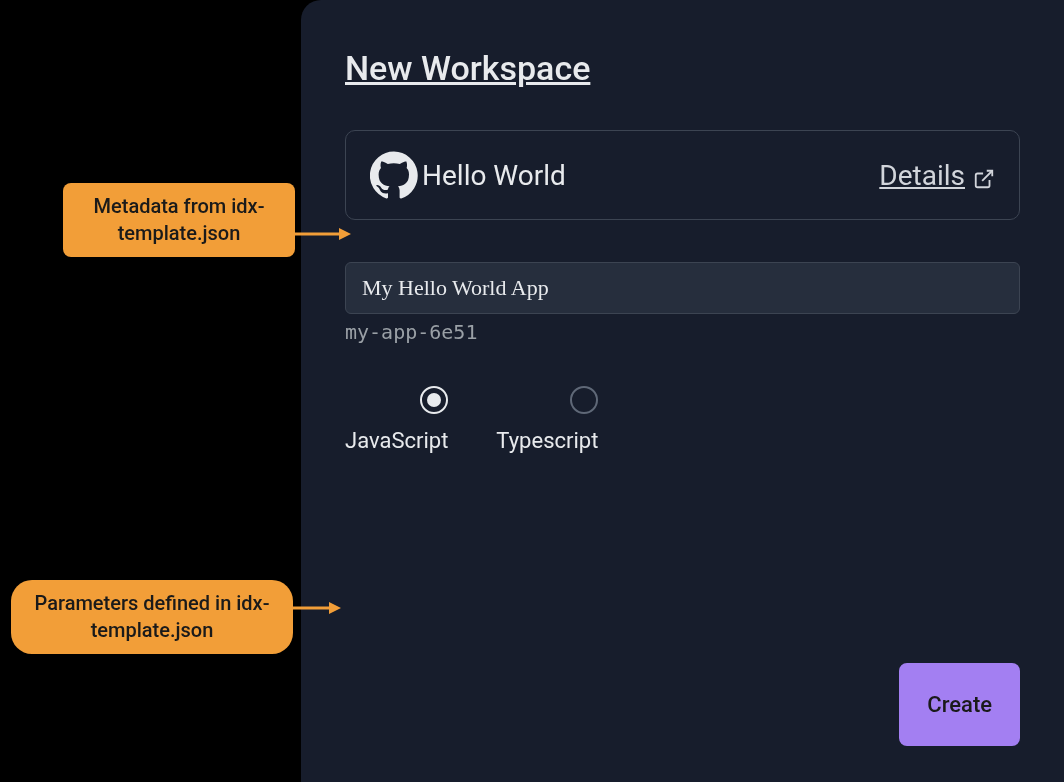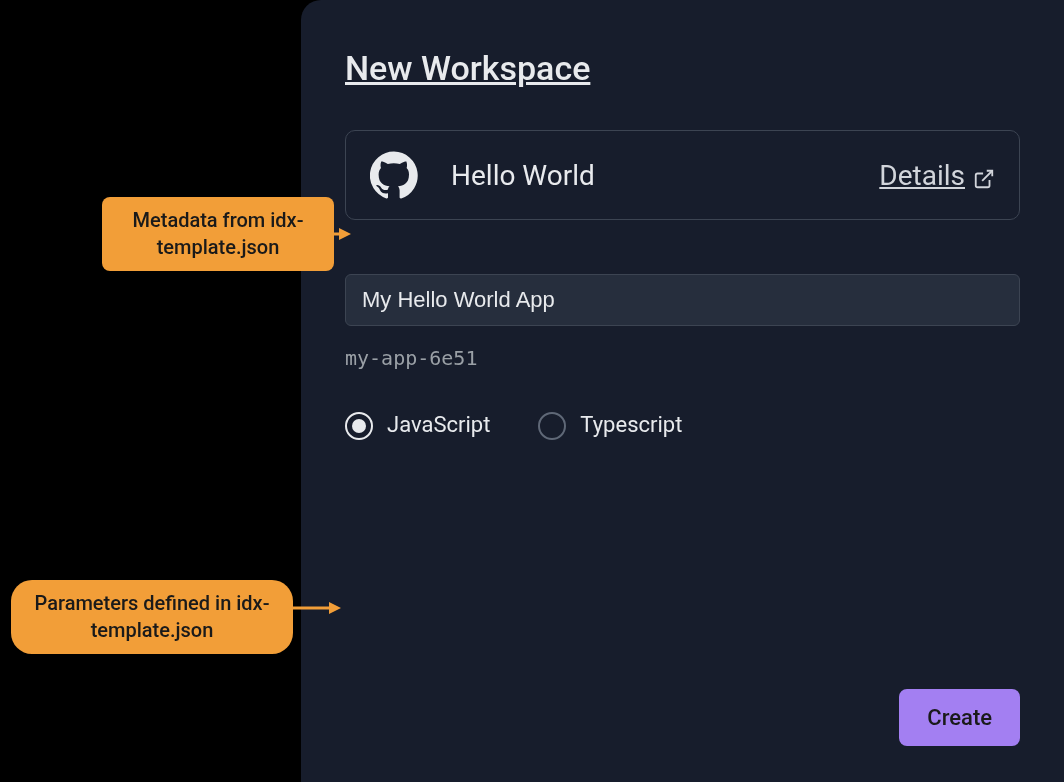--- a/index.html
+++ b/index.html
@@ -37,22 +37,22 @@
       font-size: 22px;
       font-weight: 400;
       margin-bottom: 16px;
     }
     .template-card {
       border: 1px solid #3c4452;
       border-radius: 10px;
       padding: 20px 24px;
       display: flex;
       align-items: center;
-      gap: 33px;
-      margin-bottom: 54px;
+      gap: 4px;
+      margin-bottom: 42px;
     }
     .template-icon {
       width: 48px;
       height: 48px;
       flex-shrink: 0;
     }
     .template-name {
       color: #e8eaed;
       font-size: 28px;
       font-weight: 400;
@@ -72,43 +72,44 @@
       height: 22px;
     }
     .workspace-input {
       width: 100%;
       background: #262e3d;
       border: 1px solid #3c4452;
       border-radius: 6px;
       padding: 12px 16px;
       color: #e8eaed;
       font-size: 22px;
-      font-family: Liberation Sans, sans-serif;
-      margin-bottom: 20px;
+      font-family: Liberation Serif, serif;
+      margin-bottom: 6px;
     }
     .workspace-input::placeholder {
       color: #9aa0a6;
     }
     .workspace-slug {
       color: #9aa0a6;
       font-size: 20px;
       font-family: ui-monospace, "SF Mono", Monaco, monospace;
       margin-bottom: 42px;
     }
     .radio-group {
       display: flex;
       gap: 48px;
       align-items: center;
       margin-top: 20px;
     }
     .radio-option {
       display: flex;
-      align-items: flex-start;
+      align-items: flex-end;
       gap: 14px;
       cursor: pointer;
+      flex-direction: column;
     }
     .radio-circle {
       width: 28px;
       height: 28px;
       border: 2px solid #5f6877;
       border-radius: 50%;
       display: flex;
       align-items: center;
       justify-content: center;
     }
@@ -126,42 +127,41 @@
       font-size: 22px;
     }
     .create-button {
       position: absolute;
       right: 44px;
       bottom: 36px;
       background: #a37ff2;
       color: #1a1a1a;
       border: none;
       border-radius: 8px;
-      padding: 16px 28px;
+      padding: 29px 28px;
       font-size: 22px;
       font-weight: 500;
       cursor: pointer;
       font-family: inherit;
     }
     .callout {
       position: absolute;
       background: #f29e38;
       color: #1a1a1a;
       border-radius: 8px;
       padding: 10px 18px;
       font-size: 20px;
       font-weight: 500;
       text-align: center;
       line-height: 1.35;
     }
     .callout-1 {
       left: 63px;
-      top: 197px;
+      top: 183px;
       width: 232px;
-      margin-left: 39px;
     }
     .callout-2 {
       left: 11px;
       top: 580px;
       width: 282px;
       border-radius: 21px;
     }
     .arrow {
       position: absolute;
       pointer-events: none;

